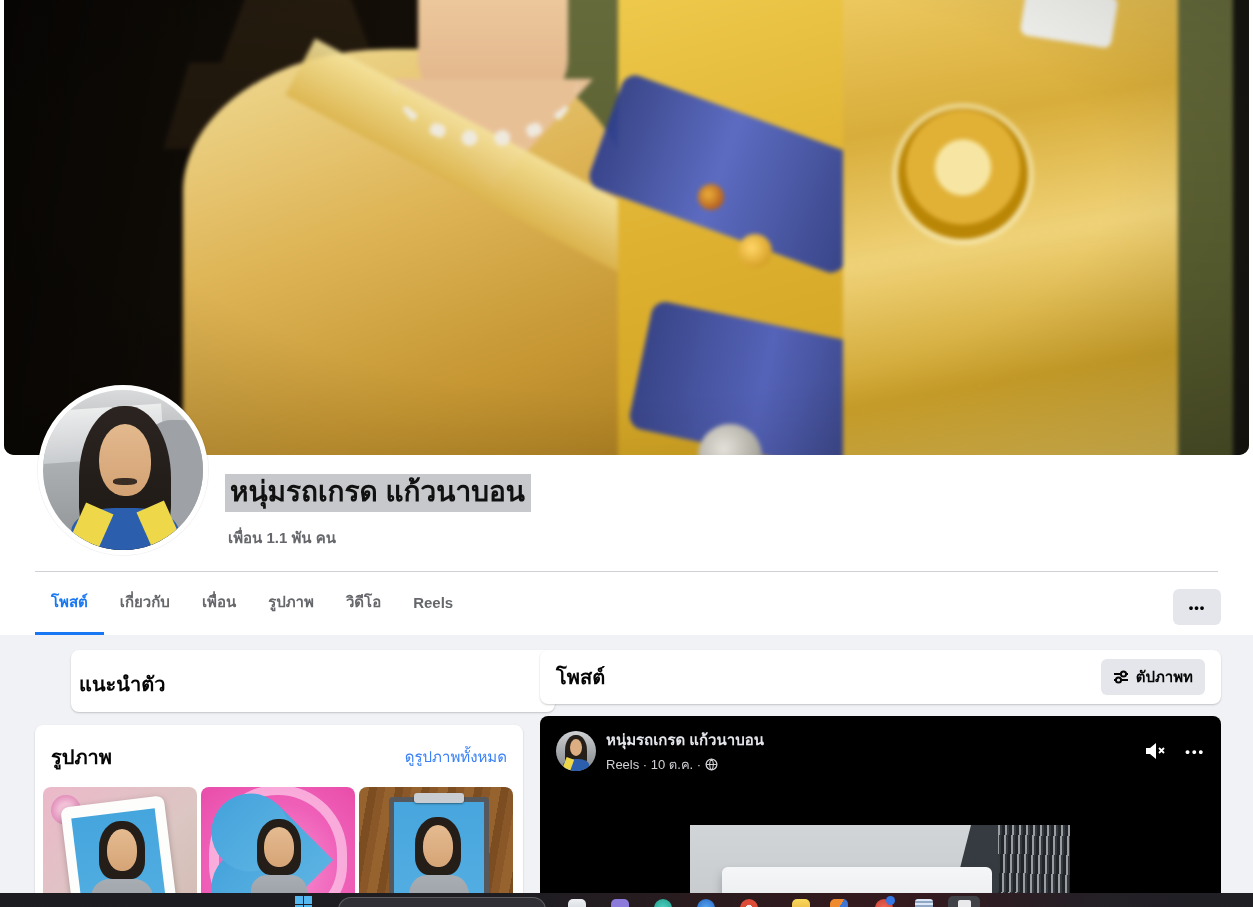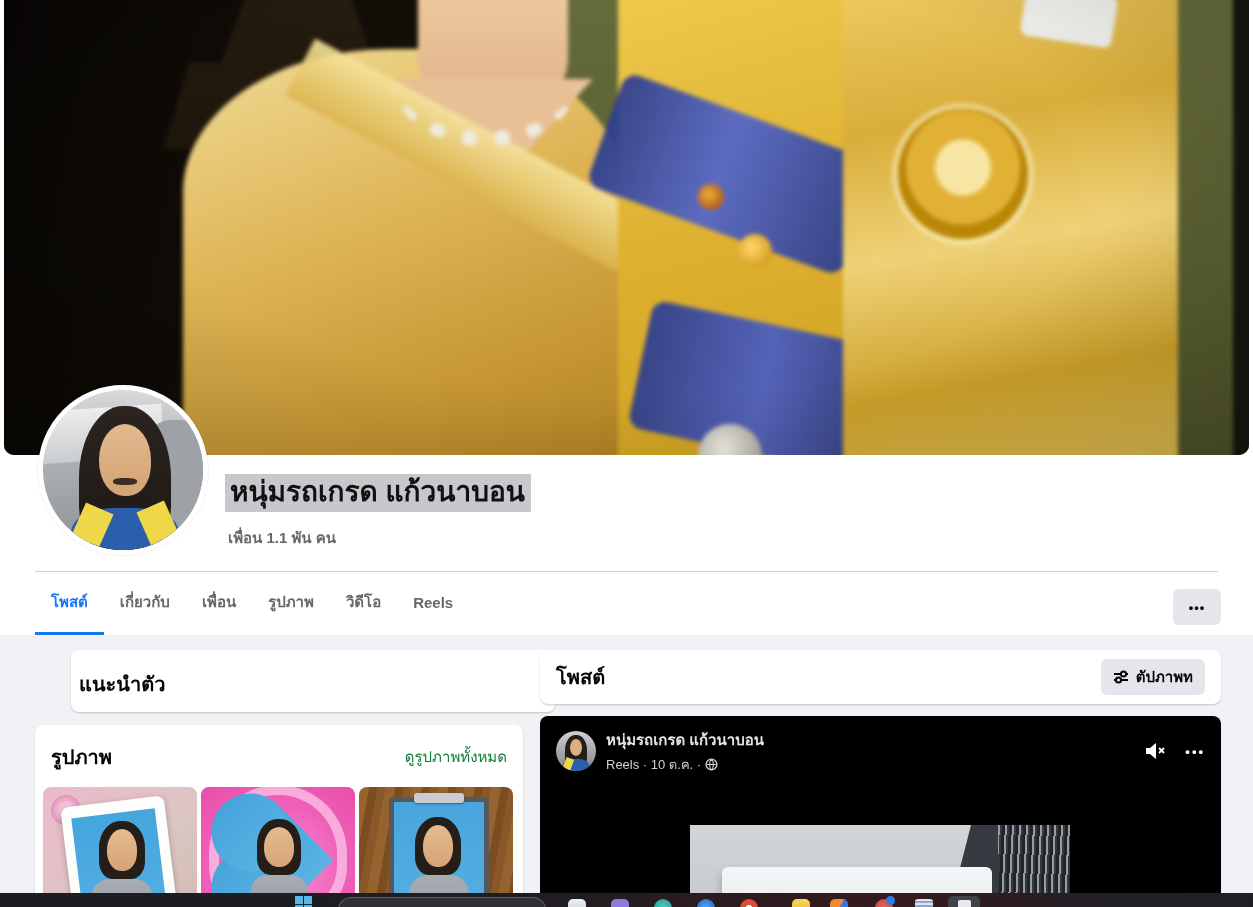--- a/index.html
+++ b/index.html
@@ -55,21 +55,21 @@
   .tab .caret { margin-left:7px; font-size:11px; color:#65676b; }
   .more-btn { position:absolute; left:1138px; top:17px; width:48px; height:36px; background:#e4e6eb; border-radius:6px; display:flex; align-items:center; justify-content:center; font-size:13px; font-weight:bold; letter-spacing:1px; color:#050505; cursor:pointer; }
 
   
   .card { position:absolute; background:#fff; border-radius:8px; box-shadow:0 1px 2px rgba(0,0,0,.2); }
   .card-title { font-size:20px; font-weight:bold; color:#050505; }
 
   .intro-card { left:35px; top:650px; width:484px; height:62px; padding:18px 8px;margin-left:36px; }
   .photos-card { left:35px; top:725px; width:488px; height:230px; padding:16px 8px 8px 8px; }
   .photos-head { display:flex; justify-content:space-between; align-items:center; padding:0 8px 14px 8px; }
-  .see-all { font-size:15px; color:#15803d; cursor:pointer; }
+  .see-all { font-size:15px; color:#3b82f6; cursor:pointer; }
   .photo-grid { display:flex; gap:4px; }
   .photo-tile { width:154px; height:154px; border-radius:8px; overflow:hidden; position:relative; cursor:pointer; }
 
   
   .tf-hair { position:absolute; background:#241d18; border-radius:46% 46% 30% 30%; }
   .tf-face { position:absolute; background:linear-gradient(#e5bb90,#d5a476); border-radius:50% 50% 44% 46%; }
   .tf-shirt { position:absolute; background:linear-gradient(#a7adb2,#8e949a); border-radius:30% 30% 0 0; }
 
   .tile1 { background:linear-gradient(135deg,#ecb9ca 0%,#dcc6c3 55%,#cfb9ae 100%); }
   .t1-frame { position:absolute; left:26px; top:14px; width:104px; height:150px; background:#fdfdfb; transform:rotate(-7deg); border-radius:8px; box-shadow:0 2px 6px rgba(0,0,0,.25); }

